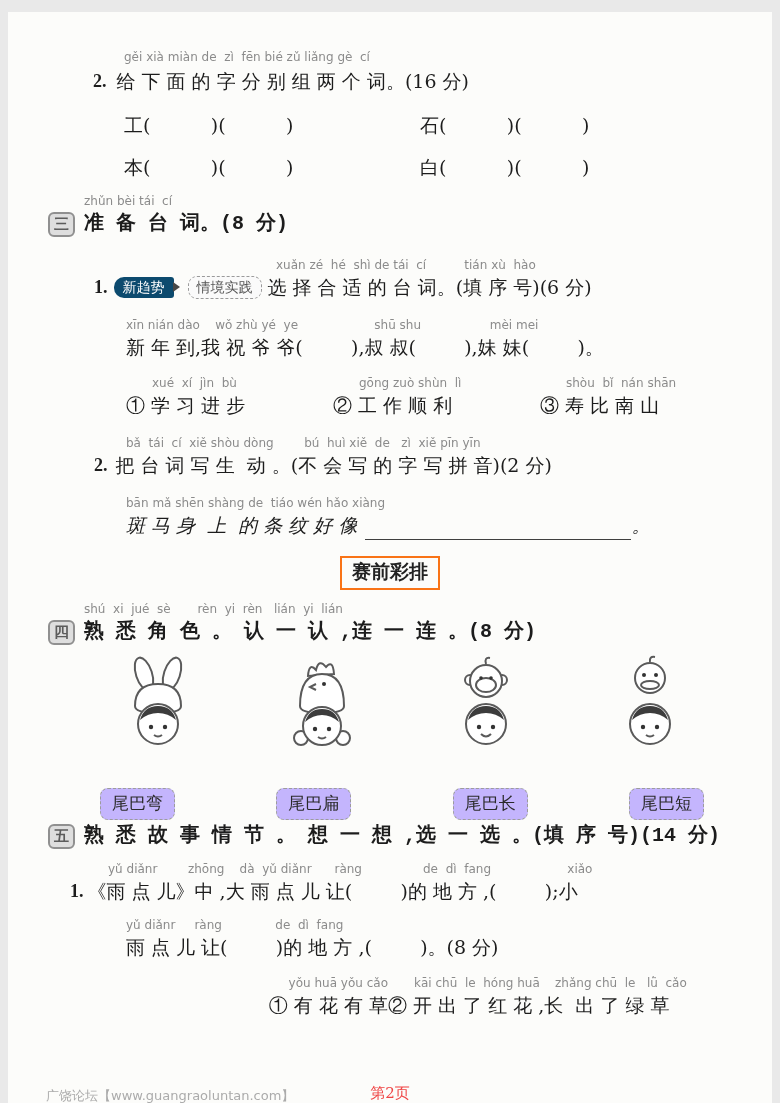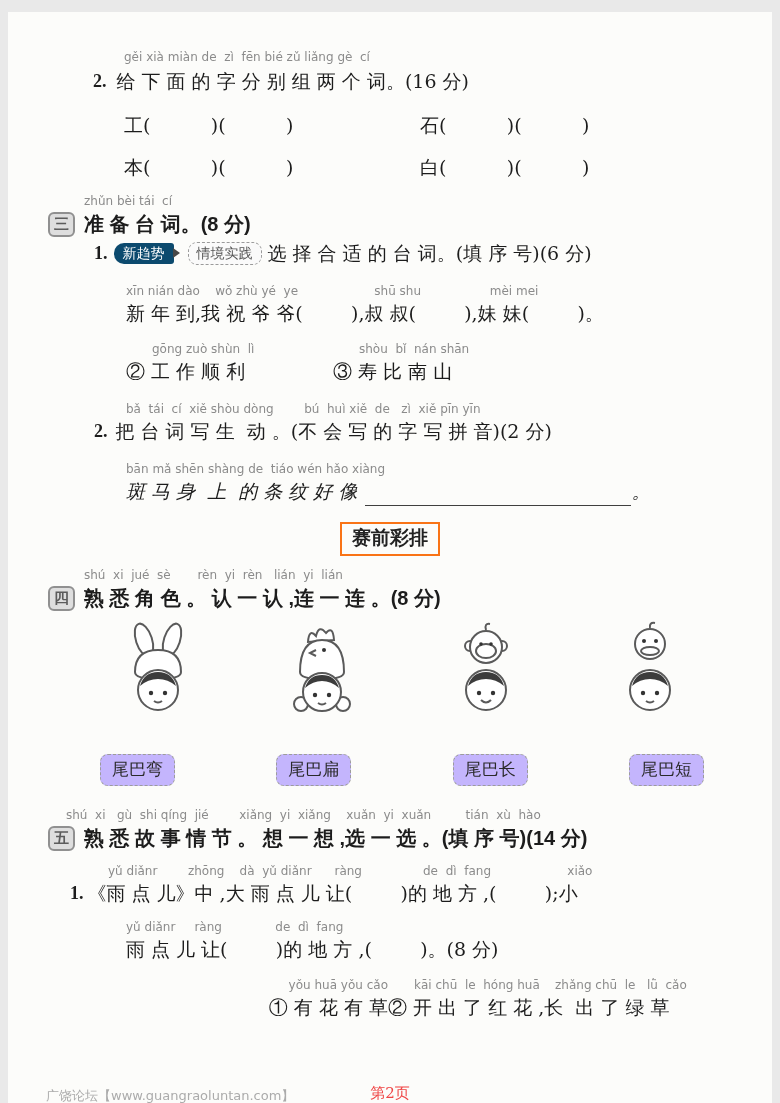--- a/index.html
+++ b/index.html
@@ -26,21 +26,21 @@
 
   
   .sec-pinyin-3 { margin-left: 76px; margin-top: 8px; }
   .sec-header { display: flex; align-items: center; gap: 9px; margin-left: 40px; margin-top: 2px; }
   .sec-marker {
     width: 27px; height: 25px; border: 2px solid #909090; border-radius: 6px;
     background: #dedede; color: #5c5c5c; font-weight: bold; font-size: 15px;
     display: flex; align-items: center; justify-content: center;
     font-family: "DejaVu Sans", sans-serif; flex: 0 0 auto;
   }
-  .sec-title { font-family: Liberation Sans, sans-serif; font-weight: bold; font-size: 20px; white-space: pre; line-height: 28px; }
+  .sec-title { font-family: Liberation Mono, monospace; font-weight: bold; font-size: 20px; white-space: pre; line-height: 28px; }
 
   
   .i1-pinyin { margin-left: 268px; margin-top: 20px; }
   .i1-row { margin-left: 86px; gap: 6px; align-items: center; }
   .badge-dark {
     background: #0c4a6e; color: #fff; font-family: "DejaVu Sans", sans-serif;
     font-size: 14px; padding: 2px 9px 3px; border-radius: 10px 3px 3px 10px;
     position: relative; white-space: nowrap; line-height: 16px;
   }
   .badge-dark::after {
@@ -121,31 +121,36 @@
       <span class="cn">白(          )(          )</span>
     </div>
   </div>
 
   <div class="pinyin sec-pinyin-3">zhǔn bèi tái  cí</div>
   <div class="sec-header">
     <span class="sec-marker">三</span>
     <span class="sec-title">准 备 台 词。(8 分)</span>
   </div>
 
+  <div class="pinyin i1-pinyin">xuǎn zé  hé  shì de tái  cí          tián xù  hào</div>
   <div class="row i1-row">
     <span class="qnum">1.</span>
     <span class="badge-dark">新趋势</span>
     <span class="badge-dashed">情境实践</span>
     <span class="cn">选 择 合 适 的 台 词。(填 序 号)(6 分)</span>
   </div>
 
   <div class="pinyin sent-pinyin">xīn nián dào    wǒ zhù yé  ye                    shū shu                  mèi mei</div>
   <div class="cn sent">新 年 到,我 祝 爷 爷(        ),叔 叔(        ),妹 妹(        )。</div>
 
   <div class="opts">
+    <div class="opt opt-w">
+      <span class="pinyin">xué  xí  jìn  bù</span>
+      <span class="cn">① 学 习 进 步</span>
+    </div>
     <div class="opt opt-w">
       <span class="pinyin">gōng zuò shùn  lì</span>
       <span class="cn">② 工 作 顺 利</span>
     </div>
     <div class="opt">
       <span class="pinyin">shòu  bǐ  nán shān</span>
       <span class="cn">③ 寿 比 南 山</span>
     </div>
   </div>
 
@@ -232,21 +237,20 @@
     </div>
   </div>
 
   <div class="tail-labels">
     <span class="tail-label">尾巴弯</span>
     <span class="tail-label">尾巴扁</span>
     <span class="tail-label">尾巴长</span>
     <span class="tail-label">尾巴短</span>
   </div>
 
-  <div class="pinyin sec-pinyin-5">shú  xi   gù  shi qíng  jié        xiǎng  yi  xiǎng    xuǎn  yi  xuǎn         tián  xù  hào</div>
   <div class="sec-header">
     <span class="sec-marker">五</span>
     <span class="sec-title">熟 悉 故 事 情 节 。 想 一 想 ,选 一 选 。(填 序 号)(14 分)</span>
   </div>
 
   <div class="pinyin l1-pinyin">yǔ diǎnr        zhōng    dà  yǔ diǎnr      ràng                de  dì  fang                    xiǎo</div>
   <div class="row l1-row">
     <span class="qnum">1.</span>
     <span class="cn">《雨 点 儿》中 ,大 雨 点 儿 让(        )的 地 方 ,(        );小</span>
   </div>

